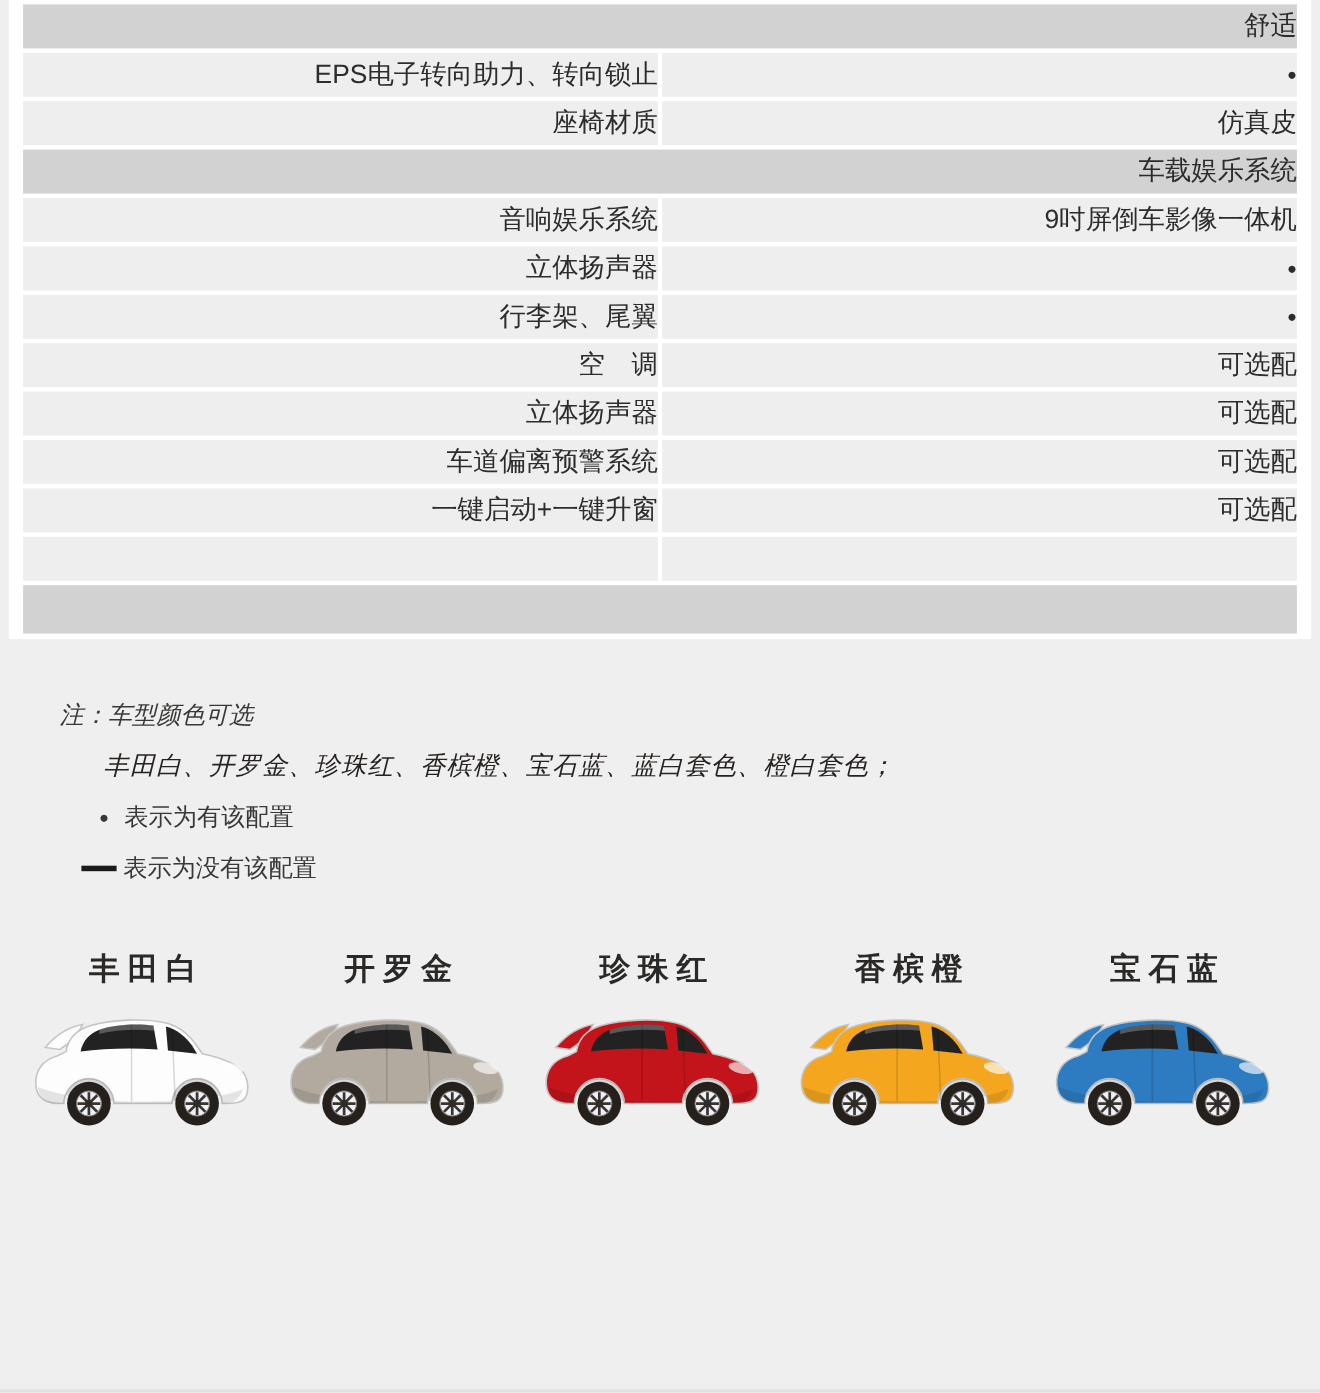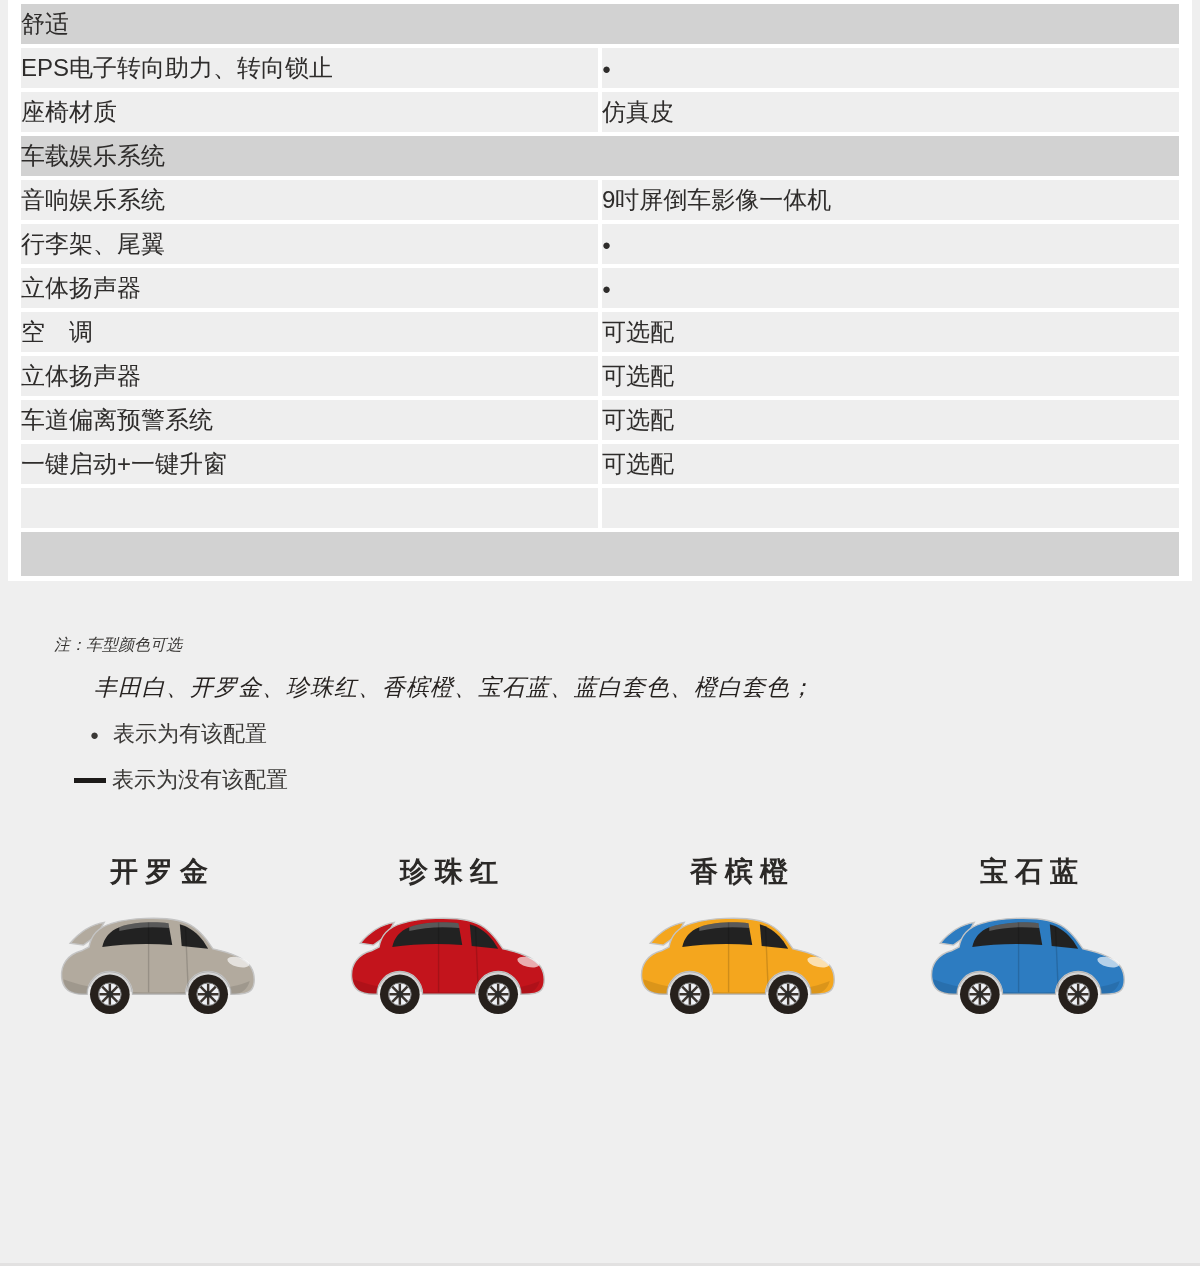--- a/index.html
+++ b/index.html
@@ -10,36 +10,36 @@
     color:#2e2c2b;
   }
   
   .table-wrap{
     margin:0 8px;background:#ffffff;padding:0 9px 1px 9px;
   }
   table.spec{
     width:100%;border-collapse:separate;border-spacing:4px;table-layout:fixed;
   }
   td{
-    height:40px;text-align:left;vertical-align:middle;
+    height:40px;text-align:right;vertical-align:middle;
     font-size:24px;line-height:1;color:#2e2c2b;padding:0;
   }
   td.sec{
     background:#d2d2d2;position:relative;
   }
   td.sec.split::after{
     content:"";position:absolute;top:0;bottom:0;left:calc(50% - 2px);width:4px;
     background:#ffffff;
   }
   td.cell{background:#eeeeee;}
   td.bar{height:44px;background:#d2d2d2;}
   .dot{font-size:15px;}
   
   .notes{margin:54px 0 0 54px;}
-  .note-heading{font-size:16px;font-style:italic;color:#3a3836;}
+  .note-heading{font-size:22px;font-style:italic;color:#3a3836;}
   .note-colors{font-size:23px;font-style:italic;font-weight:normal;color:#262220;margin:16px 0 0 40px;letter-spacing:1px;}
   .legend-line{margin:16px 0 0 36px;font-size:22px;color:#3a3836;display:flex;align-items:center;}
   .legend-line.dash-line{margin-left:20px;align-items:center;}
   .legend-dot{margin-right:14px;}
   .dash-bar{display:inline-block;width:32px;height:5px;background:#1c1a19;margin-right:6px;}
   
   .cars{display:flex;margin:58px 26px 0 14px;}
   .car-item{flex:1;display:flex;flex-direction:column;align-items:center;}
   .car-label{font-size:28px;font-weight:600;letter-spacing:7px;text-indent:7px;color:#2b2927;margin-bottom:16px;}
   .car-svg{width:208px;height:114px;display:block;}
@@ -120,25 +120,25 @@
       </tr>
 
       <tr>
         <td colspan="2" class="sec">车载娱乐系统</td>
       </tr>
       <tr>
         <td class="cell">音响娱乐系统</td>
         <td class="cell">9吋屏倒车影像一体机</td>
       </tr>
       <tr>
+        <td class="cell">立体扬声器</td>
+        <td class="cell dot">●</td>
+      </tr>
+      <tr>
         <td class="cell">行李架、尾翼</td>
-        <td class="cell dot">●</td>
-      </tr>
-      <tr>
-        <td class="cell">立体扬声器</td>
         <td class="cell dot">●</td>
       </tr>
 
       <tr>
         <td class="cell">空　调</td>
         <td class="cell">可选配</td>
       </tr>
       <tr>
         <td class="cell">立体扬声器</td>
         <td class="cell">可选配</td>
@@ -170,20 +170,26 @@
     <span>表示为有该配置</span>
   </div>
   <div class="legend-line dash-line">
     <span class="dash-bar"></span>
     <span>表示为没有该配置</span>
   </div>
 </div>
 
 <div class="cars">
   <div class="car-item">
+    <div class="car-label">丰田白</div>
+    <svg class="car-svg" viewBox="0 0 220 120" style="color: rgb(253, 253, 253);">
+        <use href="#car-shape"></use>
+      </svg>
+  </div>
+  <div class="car-item">
     <div class="car-label">开罗金</div>
     <svg class="car-svg" viewBox="0 0 220 120" style="color: rgb(178, 170, 158);">
         <use href="#car-shape"></use>
       </svg>
   </div>
   <div class="car-item">
     <div class="car-label">珍珠红</div>
     <svg class="car-svg" viewBox="0 0 220 120" style="color: rgb(195, 20, 28);">
         <use href="#car-shape"></use>
       </svg>

